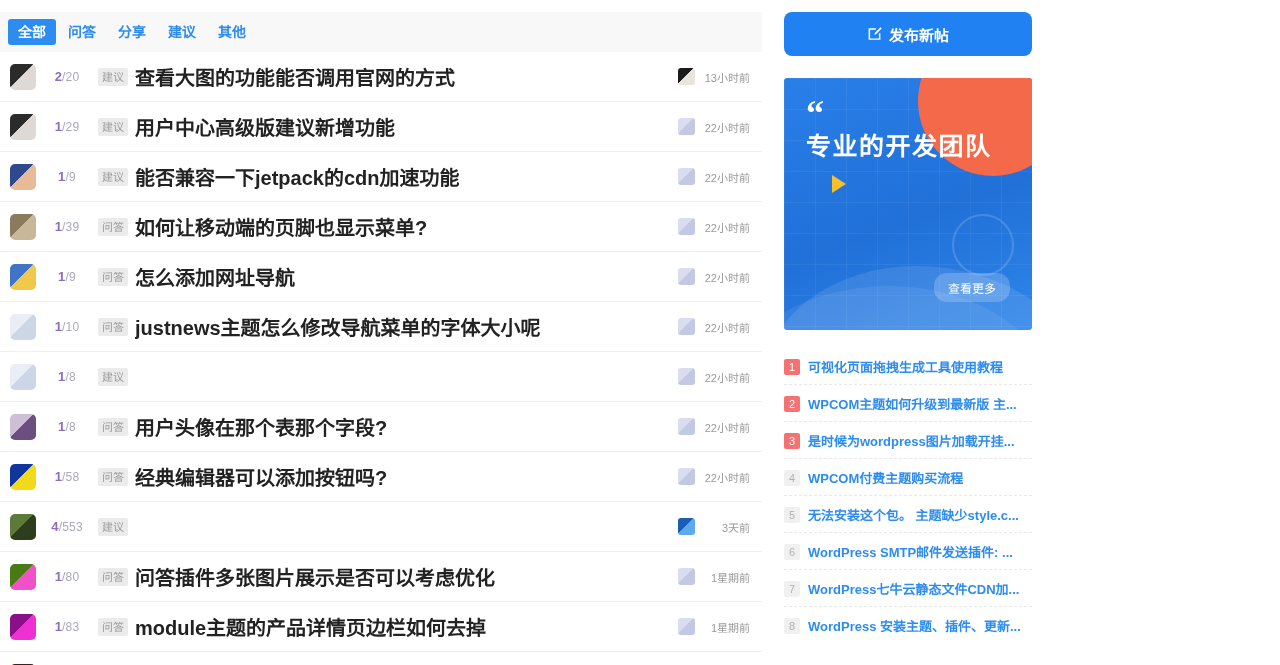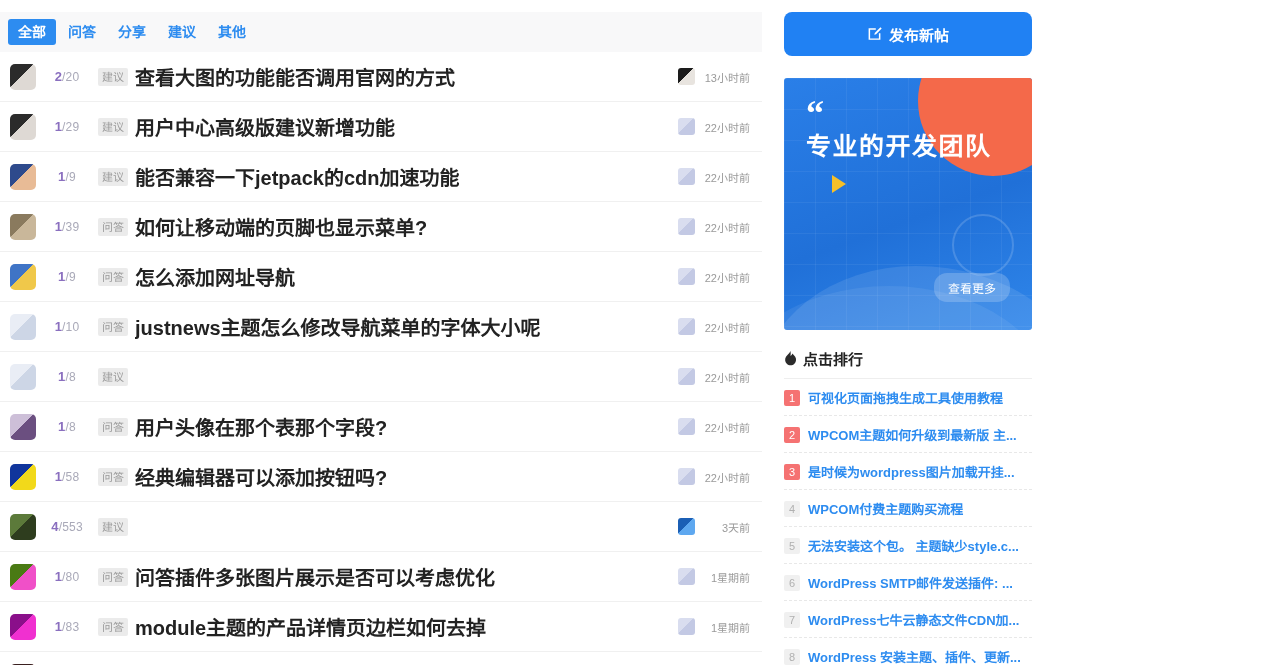--- a/index.html
+++ b/index.html
@@ -499,28 +499,20 @@
       <div class="wave"></div>
       <div class="promo-inner">
         <div class="promo-quote">“</div>
         <div class="promo-l2">专业的开发团队</div>
         <div class="promo-play"></div>
         <button class="promo-more">查看更多</button>
       </div>
     </div>
 
     <div class="rank-widget">
-      <div class="rank-head">
-        <span class="flame-ico">
-          <svg width="13" height="15" viewBox="0 0 13 15">
-            <path d="M6.5 0C5 3 3.3 3.8 2 5.8.6 8 .9 11 2.8 12.8c2 2 5.6 2 7.6 0 1.9-1.8 2.2-4.9.8-7-1.1-1.7-2-2.2-2.7-3.4-.5 1.3-1.2 2-2 2.6.3-1.8.3-3.4 0-5z" fill="#2b2b2b"></path>
-          </svg>
-        </span>
-        <span class="rank-title">点击排行</span>
-      </div>
       <div id="rank-list">
           <div class="rank-item top">
             <span class="rank-num">1</span>
             <span class="rank-link">可视化页面拖拽生成工具使用教程</span>
           </div>
           <div class="rank-item top">
             <span class="rank-num">2</span>
             <span class="rank-link">WPCOM主题如何升级到最新版 主...</span>
           </div>
           <div class="rank-item top">

